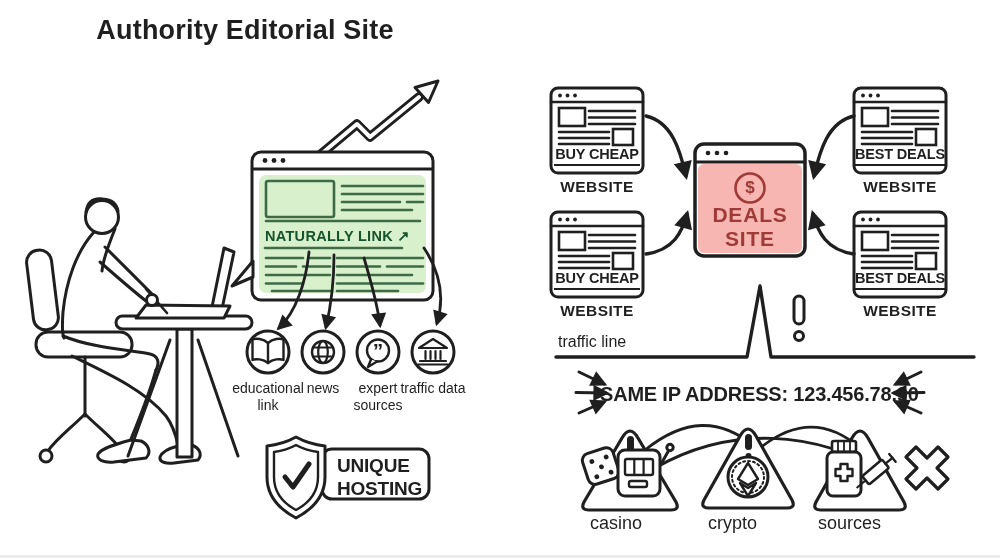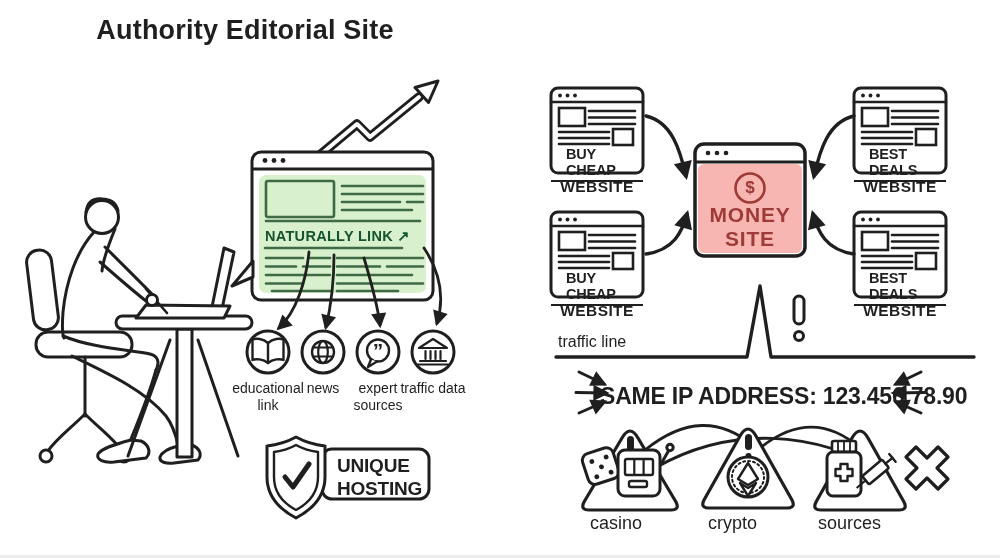--- a/index.html
+++ b/index.html
@@ -5,26 +5,26 @@
   html,body{margin:0;padding:0;background:#fff}
   .canvas{position:relative;width:1000px;height:558px;background:#ffffff;overflow:hidden;
           font-family:"Liberation Sans",sans-serif;color:#1f1f1f}
   .canvas svg{position:absolute;left:0;top:0}
   .lbl{position:absolute;color:#1f1f1f}
   .title{font-size:27px;font-weight:700;letter-spacing:.2px;text-align:center}
   .natlink{font-size:14.5px;font-weight:700;letter-spacing:.3px;white-space:nowrap;color:#14532d}
   .small{font-size:14px;line-height:1.18;text-align:center}
   .badge{font-size:19px;font-weight:700;line-height:1.2;letter-spacing:-.2px}
   .site-name{display:flex;justify-content:center;font-size:14.5px;font-weight:700;letter-spacing:-.2px}
-  .site-name span{border-bottom:2.5px solid #1f1f1f;padding:0 15px 2px}
+  .site-name span{border-bottom:2.5px solid #1f1f1f;padding:0 1px 2px}
   .website{font-size:15.5px;font-weight:700;letter-spacing:.4px;text-align:center}
   .money{font-size:21px;font-weight:700;line-height:1.16;letter-spacing:.8px;color:#9e3a37;text-align:center}
   .dollar{font-size:17px;font-weight:700;color:#9e3a37;text-align:center;line-height:28px}
   .traffic{font-size:16px;font-weight:400}
-  .ip{font-size:23px;font-weight:700;letter-spacing:-.2px;white-space:nowrap;text-align:right}
+  .ip{font-size:20px;font-weight:700;letter-spacing:-.2px;white-space:nowrap;text-align:right}
   .niche{font-size:18px;text-align:left}
   .edge{position:absolute;left:0;right:0;bottom:0;height:3px;background:#ededed}
 </style>
 </head>
 <body>
 
 <div class="canvas">
 
 <svg width="1000" height="558" viewBox="0 0 1000 558">
   <defs>
@@ -350,21 +350,21 @@
     </div>
   <div class="lbl website" style="left:551px;top:302px;width:92px">WEBSITE</div>
 
   <div class="lbl site-name" style="left:854px;top:270px;width:92px">
     <span>BEST DEALS</span>
     </div>
   <div class="lbl website" style="left:854px;top:302px;width:92px">WEBSITE</div>
 
   <div class="lbl dollar" style="left:736px;top:174px;width:28px;height:28px">$</div>
   <div class="lbl money" style="left:697px;top:203px;width:106px">
-    <div>MONEY</div>
+    <div>DEALS</div>
     <div>SITE</div>
   </div>
 
   <div class="lbl traffic" style="left:558px;top:333px">traffic line</div>
 
   <div class="lbl ip" style="left:600px;top:383px;width:300px">SAME IP ADDRESS: 123.456.78.90</div>
 
   <div class="lbl niche" style="left:590px;top:513px;width:80px">casino</div>
   <div class="lbl niche" style="left:708px;top:513px;width:80px">crypto</div>
   <div class="lbl niche" style="left:818px;top:513px;width:80px">sources</div>

